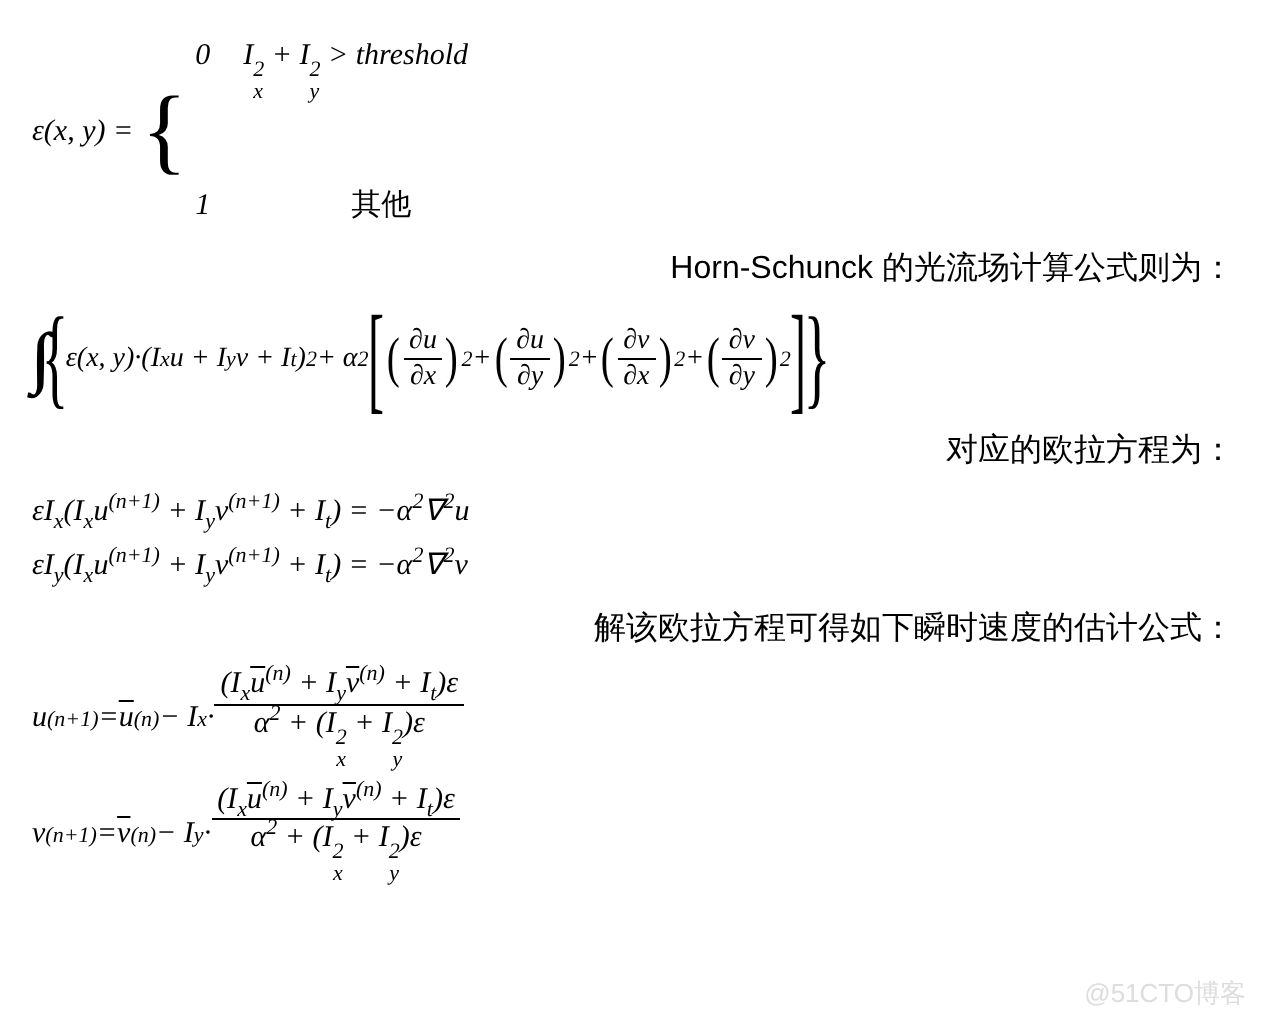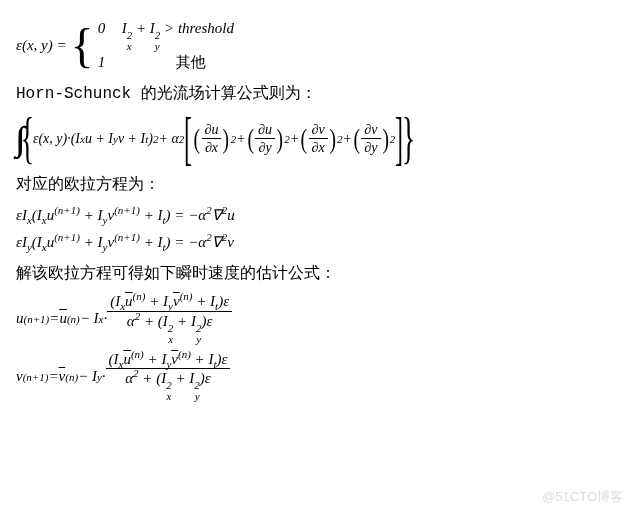--- a/index.html
+++ b/index.html
@@ -7,22 +7,23 @@
     font-size: 16px;
     color: #000;
     background: #fff;
     margin: 0;
     padding: 12px 16px;
     width: 633px;
     box-sizing: border-box;
     line-height: 1.4;
   }
   .txt {
-    font-family: Liberation Mono, monospace;
+    font-family: Liberation Sans, sans-serif;
     margin: 10px 0 8px 0;
+    text-align: right;
   }
   .eq {
     font-style: italic;
     margin: 6px 0;
     white-space: nowrap;
     font-size: 15px;
   }
   .brace-eq { display: flex; align-items: center; gap: 4px; }
   .brace { font-size: 48px; font-style: normal; line-height: 0.9; }
   .bracket-l, .bracket-r { font-size: 60px; font-style: normal; line-height: 0.85; display:inline-block; transform: scaleX(0.4); margin:0 -6px;}
@@ -33,21 +34,21 @@
   sub, sup { font-size: 11px; line-height: 0; }
   .supsub { display:inline-flex; flex-direction:column; vertical-align:-0.55em; line-height:1; font-size:11px; }
   .frac { display: inline-block; text-align: center; vertical-align: middle; line-height:1.1; }
   .frac .num { display:block; border-bottom: 1px solid #000; padding: 0 3px 1px; }
   .frac .den { display:block; padding: 1px 3px 0; }
   .pfrac { display:inline-block; vertical-align:middle; }
   .paren { display:inline-block; vertical-align:middle; font-size:28px; font-style:normal; line-height:1; transform:scaleX(0.7);}
   .sq-sup { font-size:11px; vertical-align: 1.2em; }
   .integral { font-size: 34px; font-style: normal; vertical-align: middle; letter-spacing: -10px; margin-right:6px;}
   .cbrace-l, .cbrace-r { font-size: 56px; font-style: normal; line-height:0.85; display:inline-block; transform:scaleX(0.5); margin:0 -8px; vertical-align:middle;}
-  .upright { font-style: normal; }
+  .upright { font-style: normal; margin-top: 41px; }
   .bar { text-decoration: overline; }
   .watermark {
     position: fixed;
     bottom: 8px;
     right: 10px;
     color: #ddd;
     font-size: 13px;
     font-style: normal;
     font-family: sans-serif;
     text-align: center;

